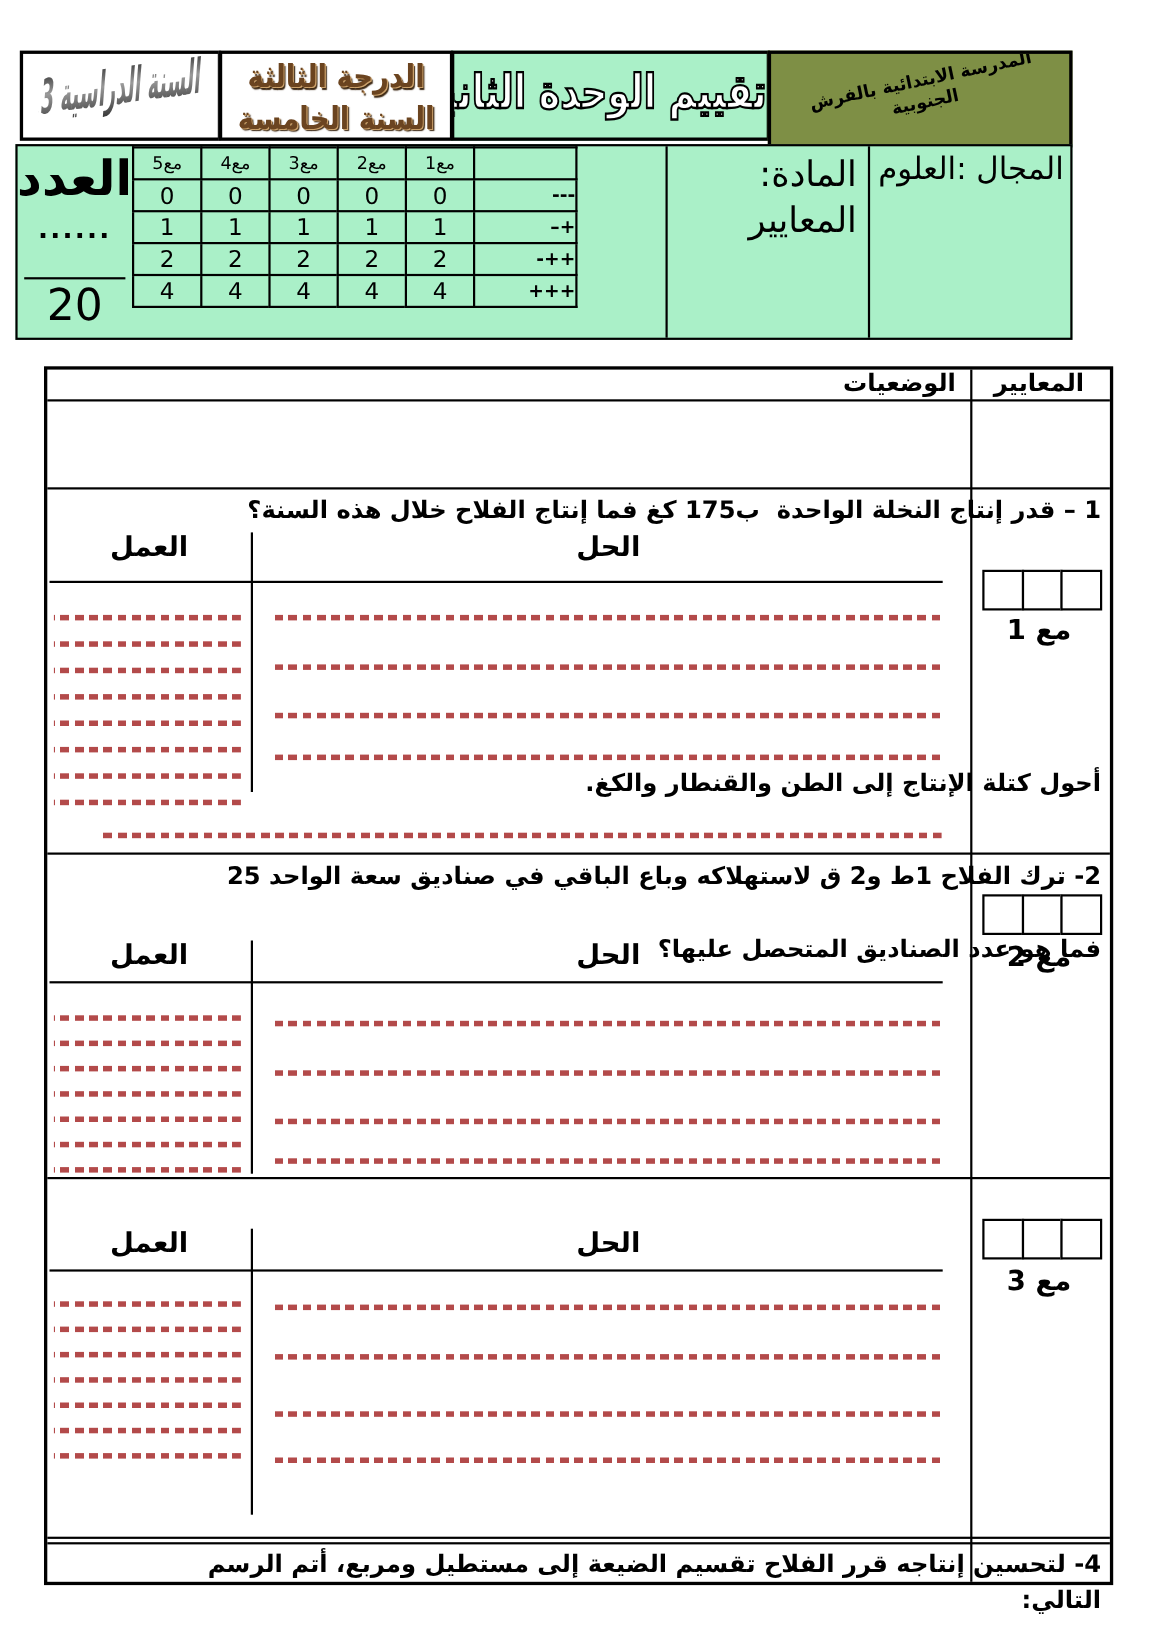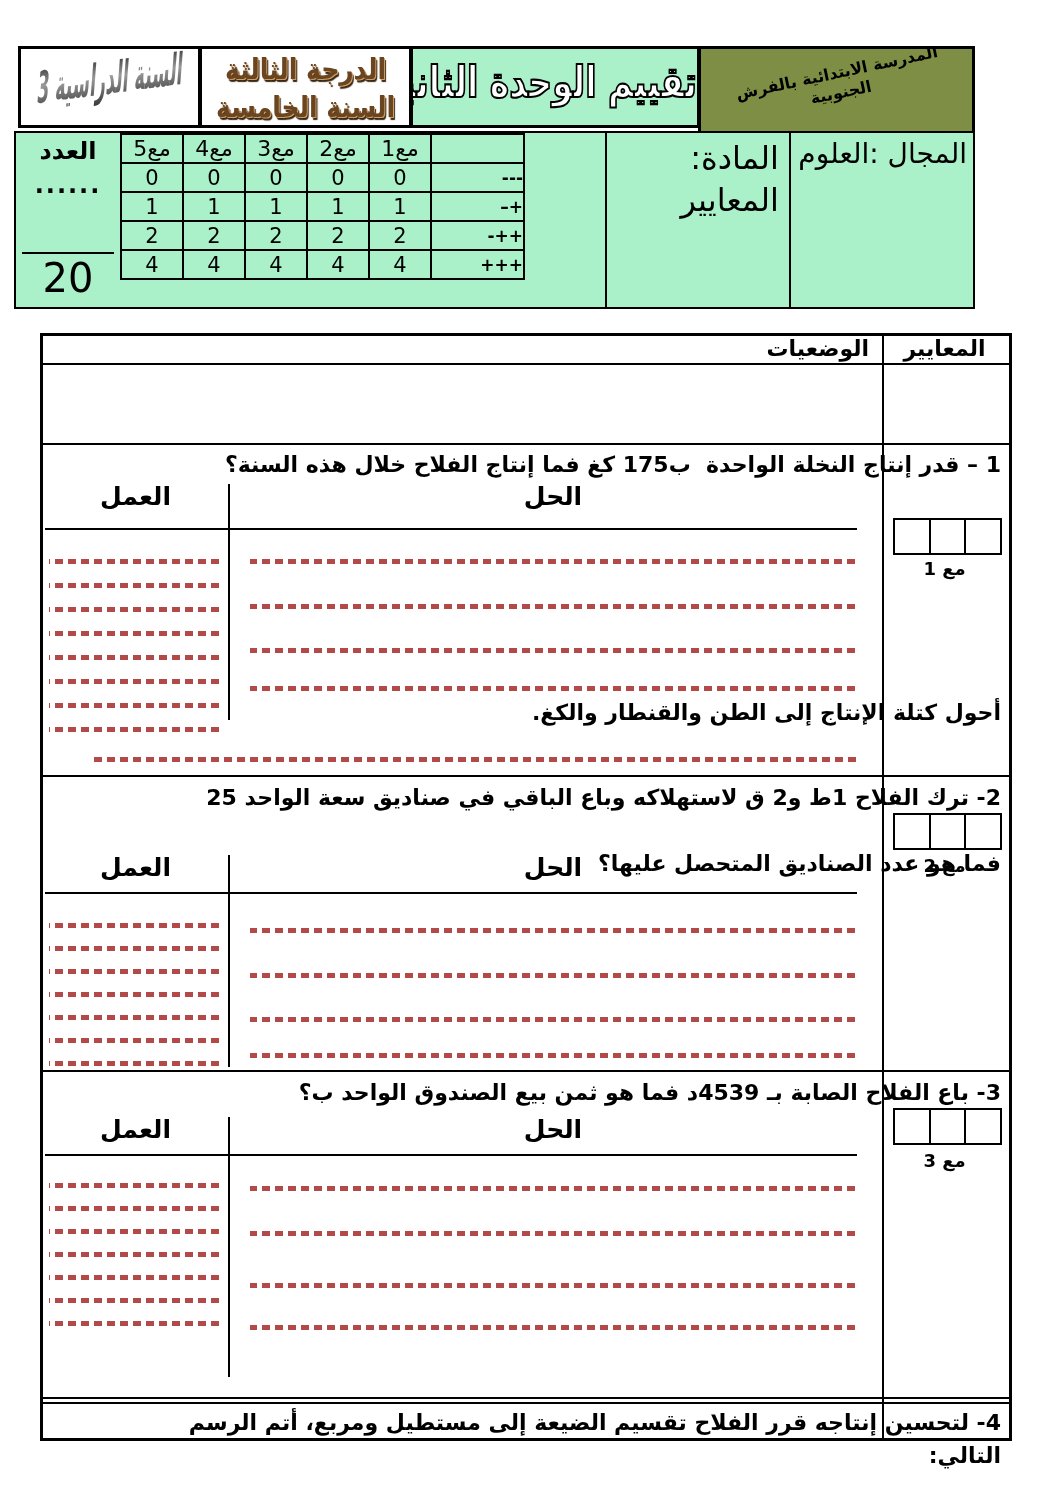--- a/index.html
+++ b/index.html
@@ -17,30 +17,30 @@
      -webkit-background-clip:text;background-clip:text;color:transparent;}
   .wordart-grade{text-align:center;font-size:25px;font-weight:bold;line-height:34px;color:#6b4420;
      transform:scaleY(1.15);text-shadow:1px 1px 0 #caa06a,2px 2px 1px #3a2510;margin-top:4px;white-space:nowrap;}
   .title-outline{margin-top:14px;text-align:center;font-size:33px;font-weight:bold;white-space:nowrap;
      color:#fff;-webkit-text-stroke:1.6px #000;text-shadow:0 0 1px #000;transform:scaleY(1.3);}
   .school-rot{position:absolute;left:8px;top:14px;width:260px;text-align:center;font-size:16px;font-weight:bold;color:#000;
      transform:rotate(-12deg);line-height:20px;}
   
   #band{position:absolute;left:14px;top:131px;width:961px;height:178px;background:#aaf0c8;border:2px solid #000;box-sizing:border-box;}
   #num-cell{position:absolute;left:0;top:0;width:104px;height:100%;text-align:center;}
-  .num-label{font-size:24px;font-weight:bold;margin-top:4px;}
+  .num-label{font-size:44px;font-weight:bold;margin-top:4px;}
   .num-dots{font-size:24px;font-weight:bold;letter-spacing:2px;margin-top:6px;direction:ltr;}
   .num-line{position:absolute;left:6px;top:119px;width:92px;height:2px;background:#000;}
   .num-total{position:absolute;left:0;top:122px;width:100%;font-size:40px;text-align:center;}
   #eval-table{position:absolute;left:104px;top:0;border-collapse:collapse;direction:rtl;}
   #eval-table td{border:2px solid #000;padding:0;text-align:center;font-size:21px;height:27px;}
   #eval-table td.ev-title{font-size:23px;height:29px;}
   #eval-table td.ev-label{font-weight:bold;font-size:17px;text-align:right;padding-left:8px;direction:ltr;width:83px;}
   #eval-table td.ev-val{width:60px;}
-  #eval-table td.ev-col{width:60px;font-size:22px;}
+  #eval-table td.ev-col{width:60px;font-size:16px;}
   #subject-cell{position:absolute;left:589px;top:0;width:186px;height:100%;border-left:2px solid #000;border-right:2px solid #000;box-sizing:border-box;
      font-size:32px;line-height:42px;padding:4px 10px 0 0;}
   #field-cell{position:absolute;left:775px;top:0;width:184px;height:100%;font-size:28px;padding:4px 8px 17px 0;box-sizing:border-box;}
   
   #main{position:absolute;left:40px;top:333px;width:972px;height:1108px;border:3px solid #000;box-sizing:border-box;}
   .hline{position:absolute;left:0;width:100%;height:2px;background:#000;}
   .vline{position:absolute;width:2px;background:#000;}
   #crit-divider{left:839px;top:0;height:100%;}
   .col-head{position:absolute;top:0;font-size:22px;font-weight:bold;}
   #head-situations{right:140px;}
@@ -48,21 +48,21 @@
   .qtext{position:absolute;right:0;width:830px;text-align:right;font-size:22px;font-weight:bold;line-height:33px;
      padding-right:8px;box-sizing:border-box;white-space:pre-wrap;}
   .sub-head{position:absolute;font-size:25px;font-weight:bold;text-align:center;}
   .solid-rule{position:absolute;left:2px;width:812px;height:2px;background:#000;}
   .work-divider{position:absolute;left:185px;width:2px;background:#000;}
   .dash{position:absolute;height:5px;background-image:repeating-linear-gradient(to left,#b34a4a 0 8px,transparent 8px 13px);}
   .note{position:absolute;right:0;width:830px;text-align:right;font-size:22px;font-weight:bold;padding-right:8px;box-sizing:border-box;}
   .box-strip{position:absolute;left:850px;width:109px;height:37px;display:flex;direction:ltr;}
   .score-box{flex:1;border:2px solid #000;background:#fff;margin-left:-2px;}
   .score-box:first-child{margin-left:0;}
-  .crit-label{position:absolute;left:839px;width:125px;text-align:center;font-size:18px;font-weight:bold;}
+  .crit-label{position:absolute;left:839px;width:125px;text-align:center;font-size:25px;font-weight:bold;}
 </style>
 </head>
 <body>
 
 <div id="page">
 
   <div class="hcell" id="h-year">
     <div class="wordart-year">السنة الدراسية 2022/2023</div>
   </div>
   <div class="hcell" id="h-grade">
@@ -166,21 +166,20 @@
     <div class="solid-rule" style="top:556px"></div>
     <div class="work-divider" style="top:519px;height:212px"></div>
     <div class="box-strip" style="top:477px">
       <div class="score-box"></div>
       <div class="score-box"></div>
       <div class="score-box"></div>
     </div>
     <div class="crit-label" style="top:519px">مع 2</div>
     <div class="hline" style="top:734px"></div>
 
-    <div class="qtext" style="top:740px">3- باع الفلاح الصابة بـ 4539د فما هو ثمن بيع الصندوق الواحد ب؟</div>
     <div class="sub-head" style="left:200px;width:620px;top:779px">الحل</div>
     <div class="sub-head" style="left:10px;width:165px;top:779px">العمل</div>
     <div class="solid-rule" style="top:818px"></div>
     <div class="work-divider" style="top:781px;height:260px"></div>
     <div class="box-strip" style="top:772px">
       <div class="score-box"></div>
       <div class="score-box"></div>
       <div class="score-box"></div>
     </div>
     <div class="crit-label" style="top:814px">مع 3</div>

